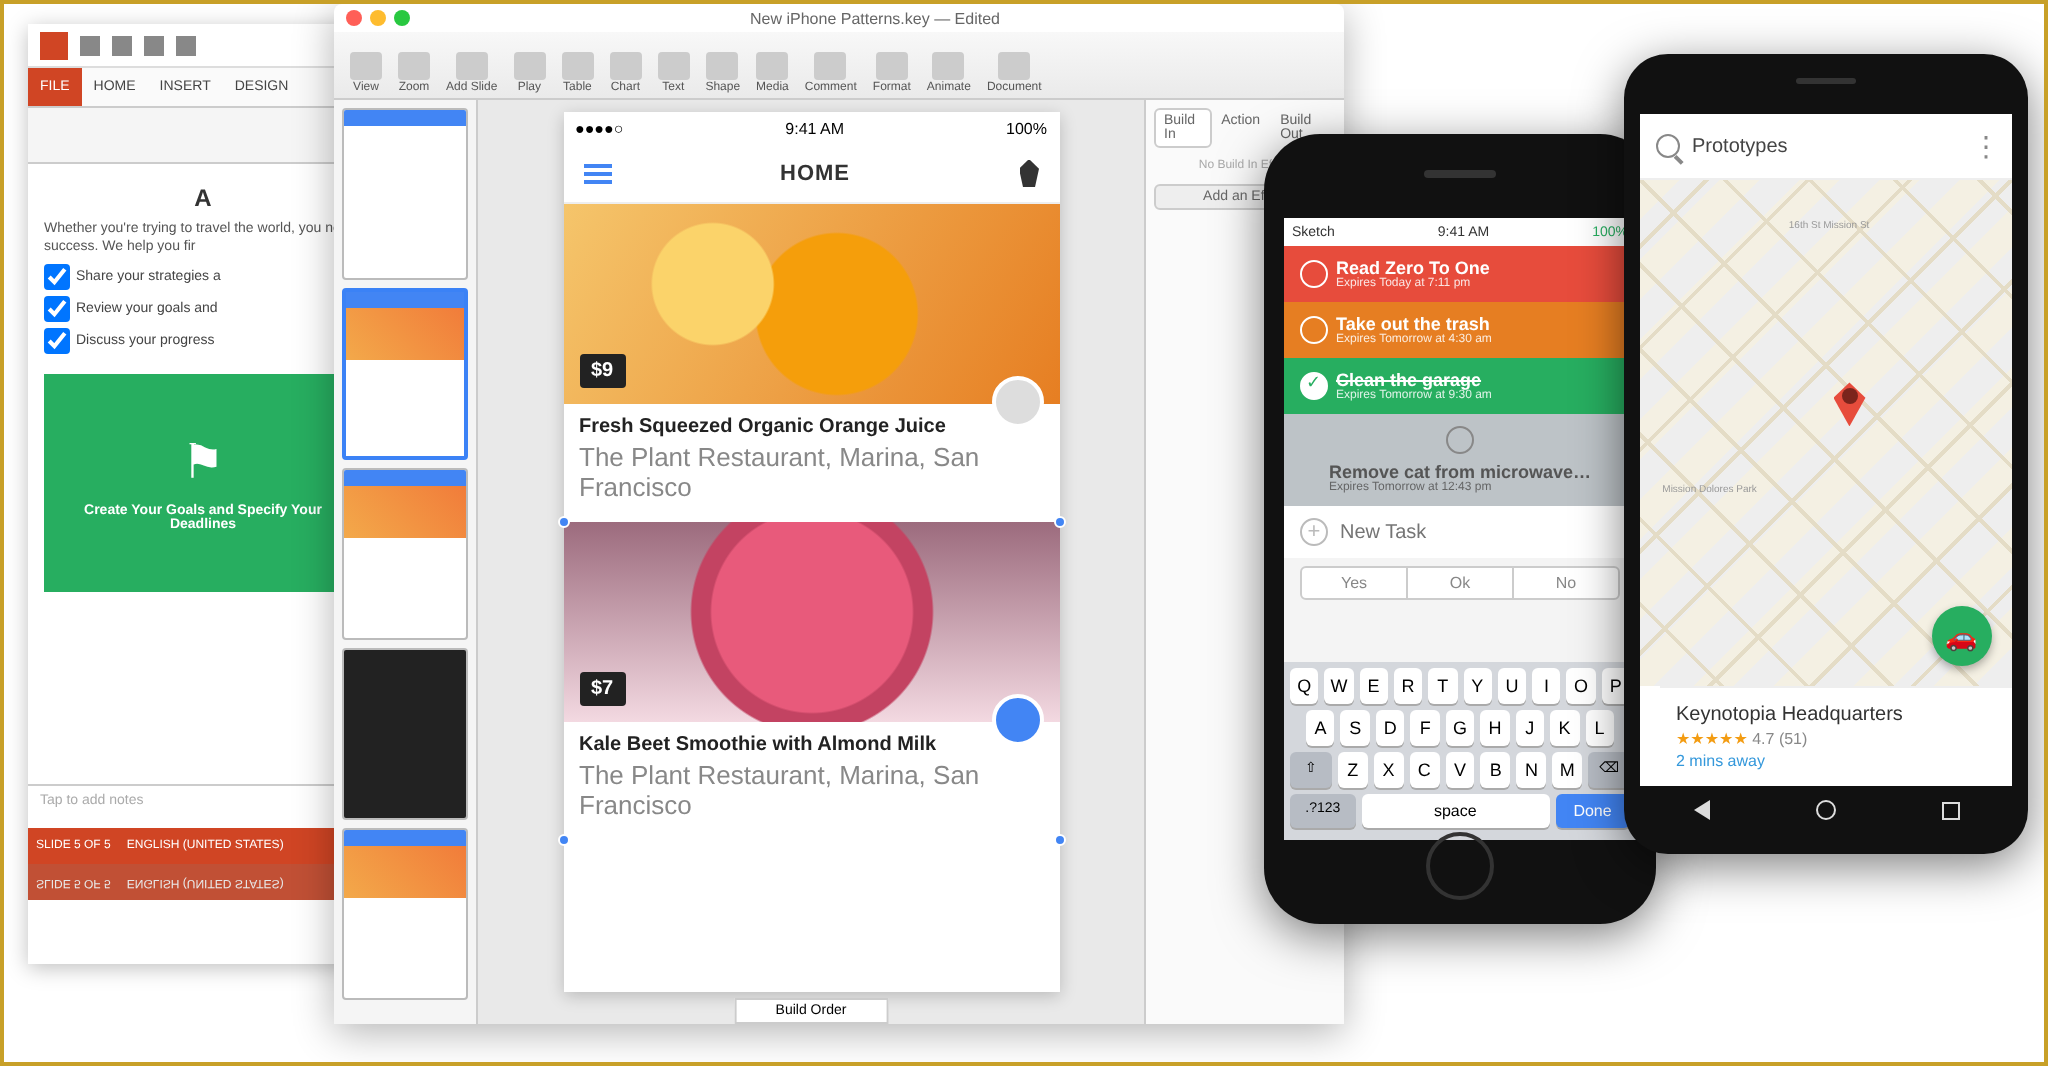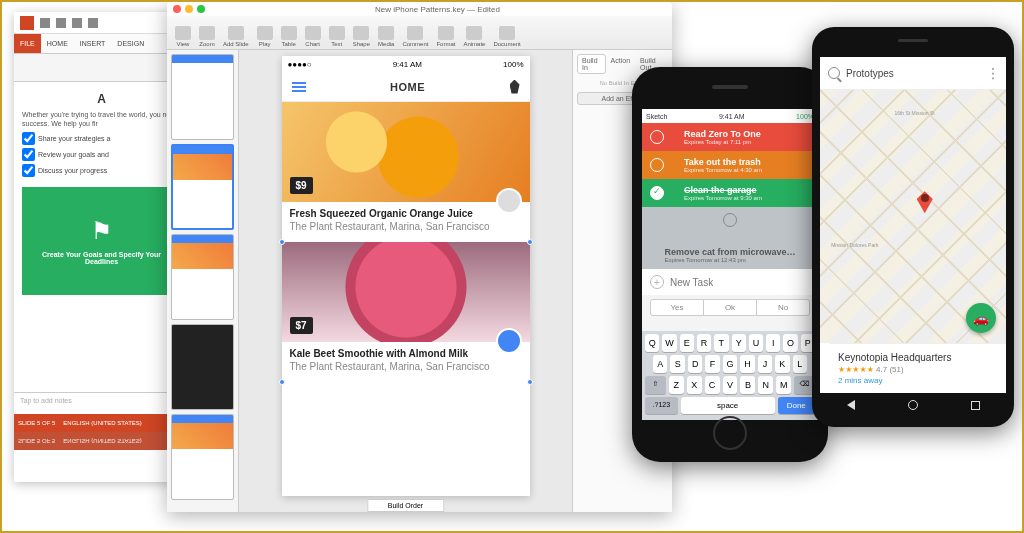--- a/index.html
+++ b/index.html
@@ -57,32 +57,32 @@
 .canvas-header .menu { width: 14px; height: 10px; background: repeating-linear-gradient(#4285f4 0 2px, transparent 2px 4px); }
 .canvas-header .title { font-size: 11px; font-weight: bold; color: #333; letter-spacing: .5px; }
 .canvas-header .pin { width: 10px; height: 14px; background: #333; clip-path: polygon(50% 0,100% 35%,80% 100%,20% 100%,0 35%); }
 .card { background: #fff; }
 .card-img { height: 100px; position: relative; background-size: cover; }
 .card-img.orange { background: radial-gradient(circle at 30% 40%, #fbd36a 0 30px, transparent 31px), radial-gradient(circle at 55% 55%, #f59e0b 0 40px, transparent 41px), linear-gradient(120deg,#f5c56b,#e67e22); }
 .card-img.pink { background: radial-gradient(circle at 50% 45%, #e85a7b 0 50px, #c34362 51px 60px, transparent 61px), linear-gradient(#9c6b7d,#f3d9e1); }
 .price { position: absolute; left: 8px; bottom: 8px; background: #222; color: #fff; font-size: 10px; font-weight: bold; padding: 3px 6px; border-radius: 2px; }
 .card-body { padding: 6px 8px 10px; position: relative; }
 .card-title { font-size: 10px; font-weight: bold; color: #222; }
-.card-sub { font-size: 10px; color: #888; margin-top: 2px; }
+.card-sub { font-size: 13px; color: #888; margin-top: 2px; }
 .avatar { position: absolute; right: 8px; top: -14px; width: 26px; height: 26px; border-radius: 50%; background: #ddd; border: 2px solid #fff; }
 .sel-handle { position: absolute; width: 6px; height: 6px; border-radius: 50%; background: #4285f4; border: 1px solid #fff; }
 
 
 .iphone { position: absolute; left: 630px; top: 65px; width: 196px; height: 395px; background: #111; border-radius: 28px; padding: 42px 10px 42px; box-shadow: 0 6px 24px rgba(0,0,0,.5); }
 .iphone::before { content: ""; position: absolute; top: 18px; left: 50%; transform: translateX(-50%); width: 36px; height: 4px; background: #333; border-radius: 2px; }
 .iphone::after { content: ""; position: absolute; bottom: 12px; left: 50%; transform: translateX(-50%); width: 30px; height: 30px; border: 2px solid #333; border-radius: 50%; }
 .ip-screen { width: 100%; height: 100%; background: #f4f4f4; overflow: hidden; display: flex; flex-direction: column; }
 .ip-stat { height: 14px; background: #fff; display: flex; align-items: center; justify-content: space-between; padding: 0 4px; font-size: 7px; color: #333; }
 .ip-stat .batt { color: #27ae60; }
-.task { display: flex; align-items: center; gap: 20px; padding: 6px 8px; color: #fff; }
+.task { display: flex; align-items: center; gap: 4px; padding: 6px 8px; color: #fff; }
 .task.red { background: #e74c3c; } .task.org { background: #e67e22; } .task.grn { background: #27ae60; } .task.sil { background: #bdc3c7; color: #555; flex-direction: column; }
 .task .ring { width: 14px; height: 14px; border: 1.5px solid #fff; border-radius: 50%; flex-shrink: 0; }
 .task.grn .ring { background: #fff; position: relative; }
 .task.grn .ring::after { content: "✓"; color: #27ae60; font-size: 9px; position: absolute; left: 2px; top: -1px; }
 .task.sil .ring { border-color: #888; }
 .task .tt { font-size: 9px; font-weight: 600; }
 .task .ts { font-size: 6px; opacity: .85; }
 .task.grn .tt { text-decoration: line-through; }
 .newtask { display: flex; align-items: center; padding: 6px 8px; gap: 6px; background: #fff; }
 .newtask .plus { width: 14px; height: 14px; border: 1.5px solid #bbb; border-radius: 50%; color: #bbb; text-align: center; font-size: 11px; line-height: 12px; }

